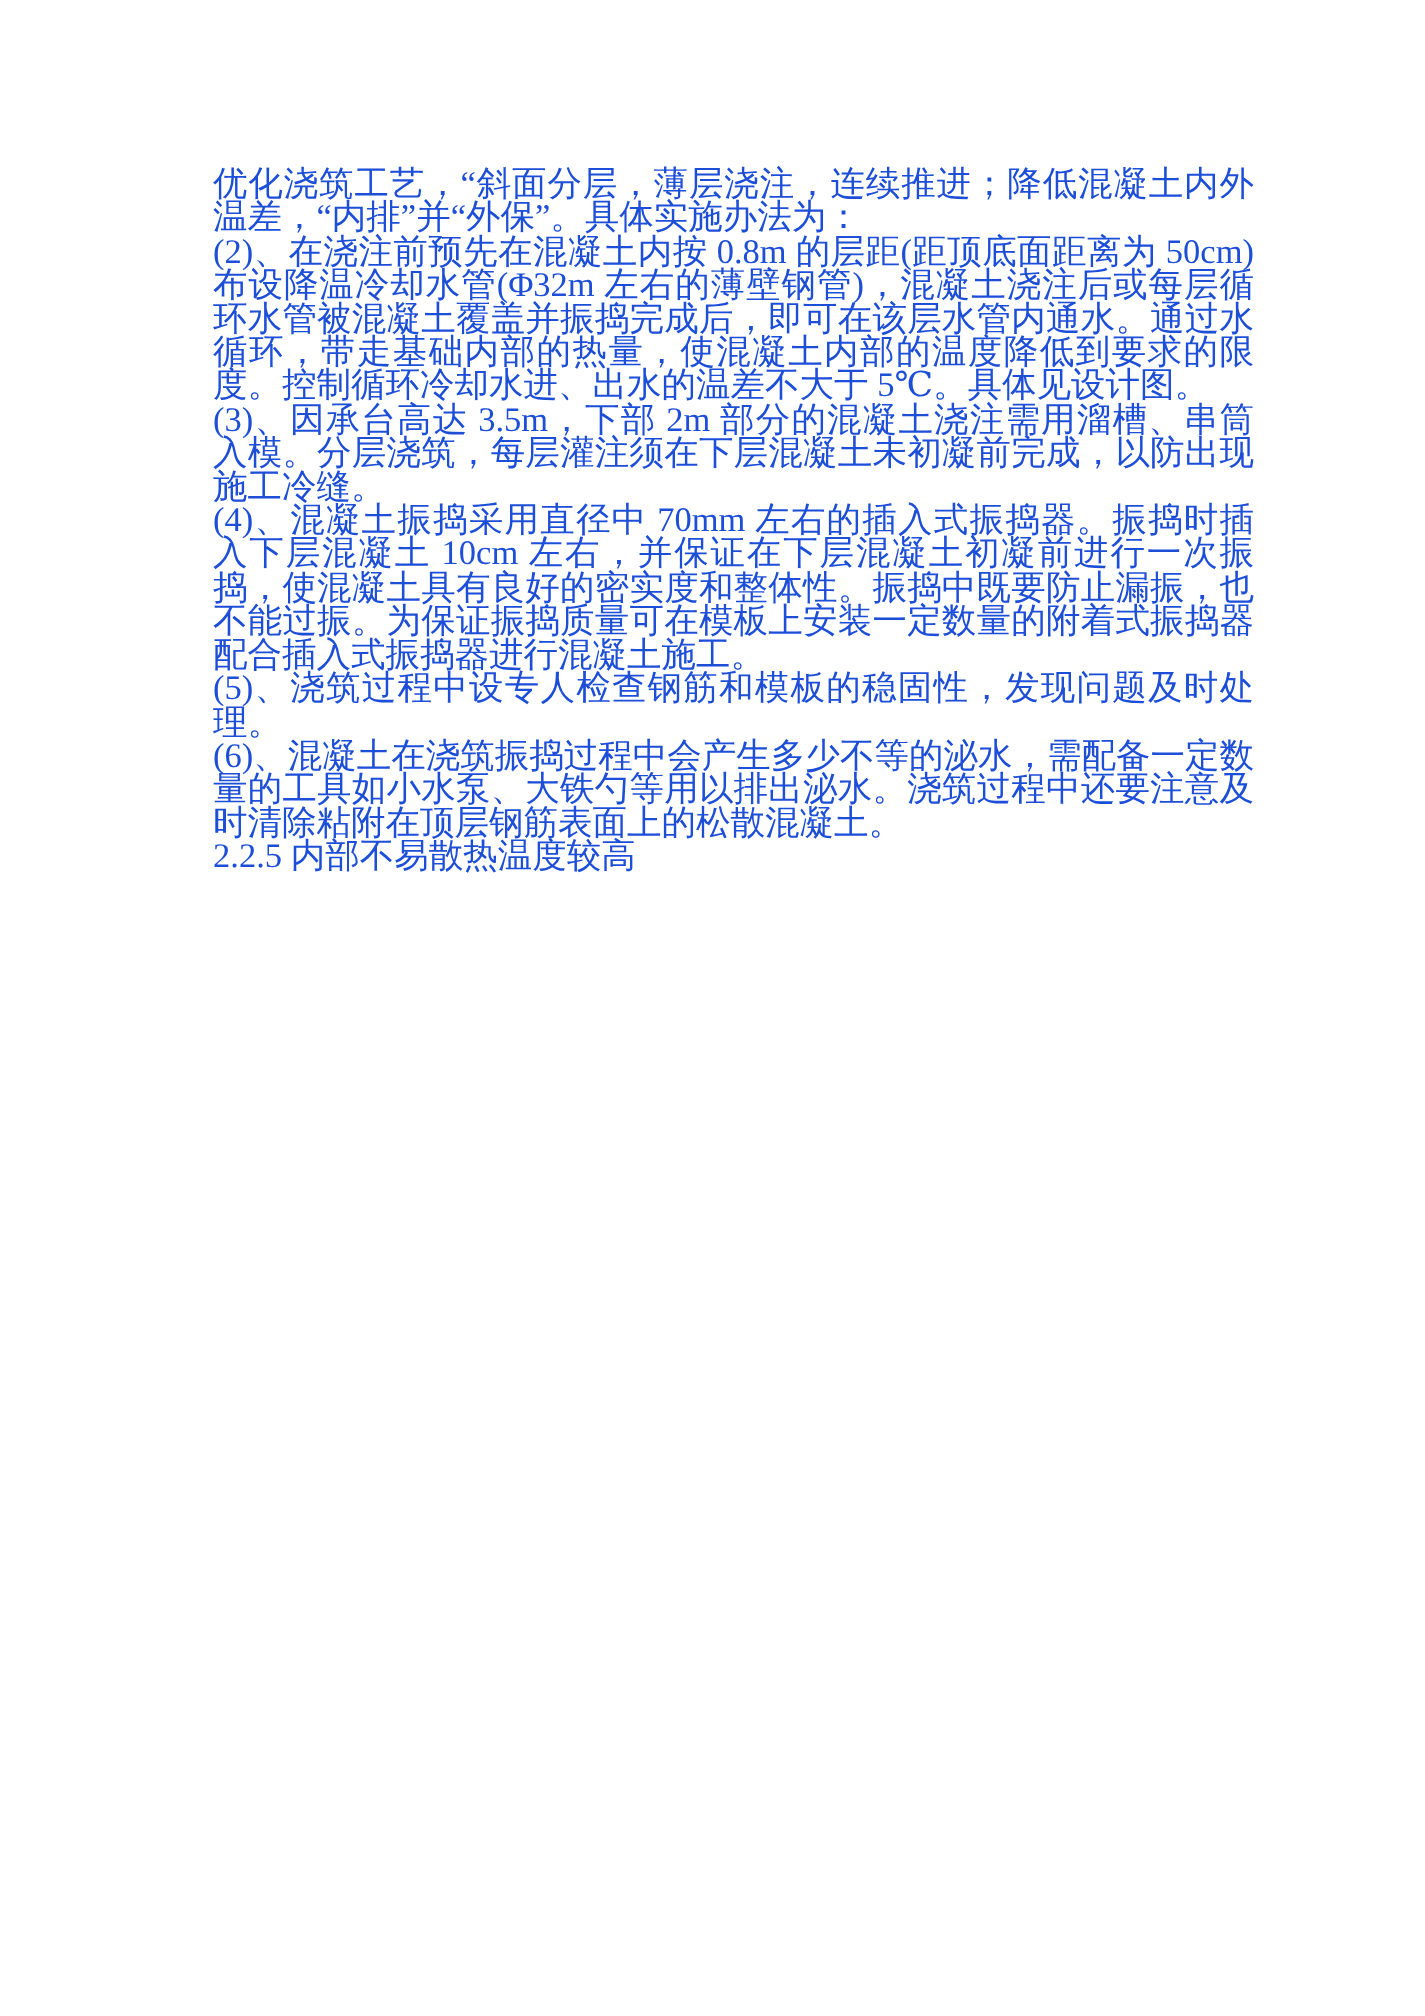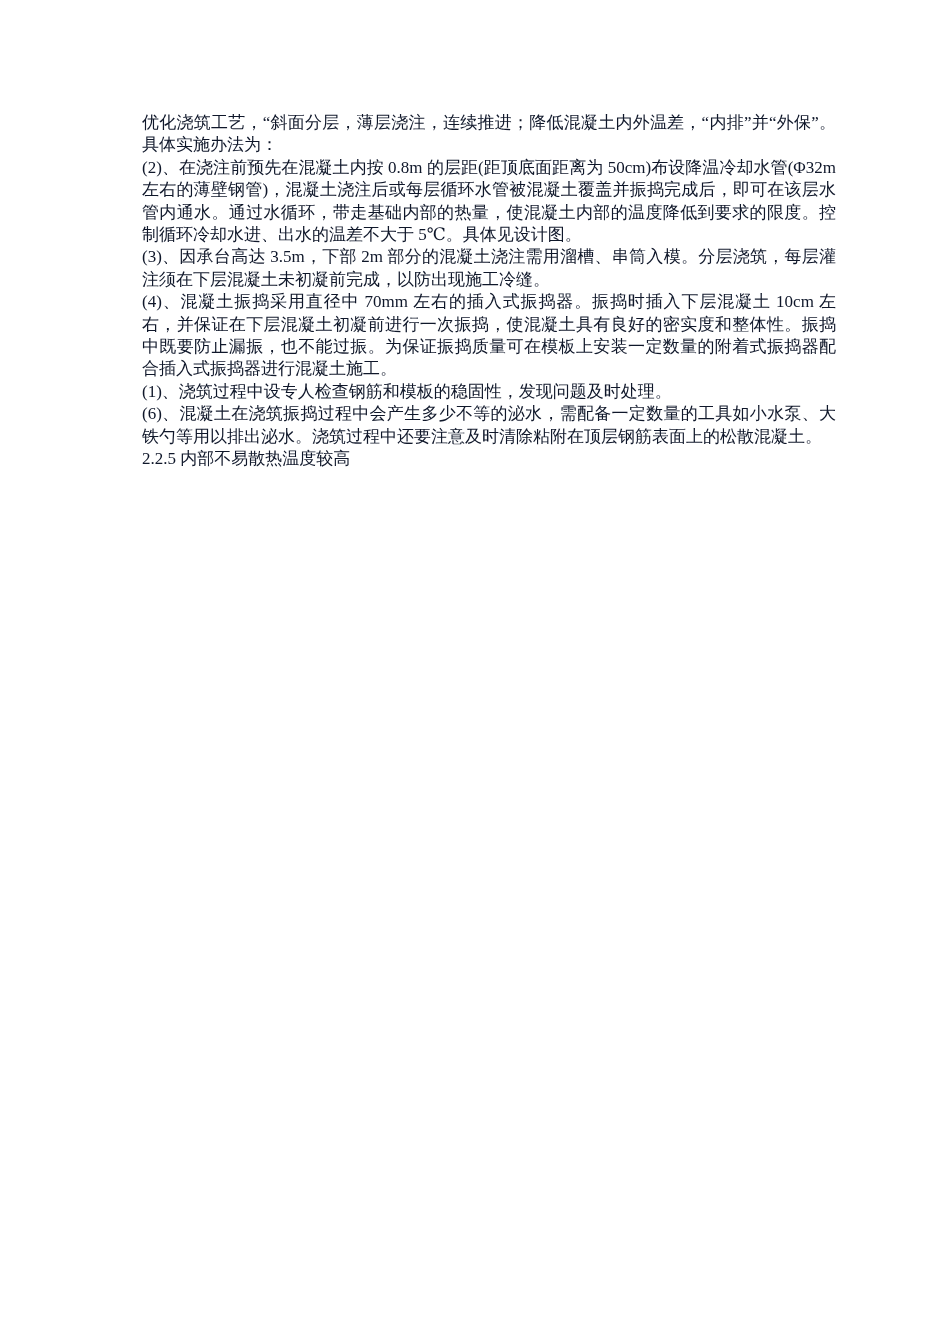--- a/index.html
+++ b/index.html
@@ -17,37 +17,37 @@
     overflow: hidden;
     font-family: "Liberation Serif", "DejaVu Serif", serif;
     color: #000000;
   }
   .doc-body {
     width: 100%;
   }
   .para {
     margin: 0;
     padding: 0;
-    font-size: 17px;
+    font-size: 23px;
     line-height: 22.4px;
     text-align: justify;
     text-justify: inter-ideograph;
     word-break: break-all;
-    color: #0f172a;
+    color: #1d4ed8;
   }
   .heading {
     font-weight: normal; 
   }
 </style>
 </head>
 <body>
 
 <div class="page">
   <div class="doc-body">
     <p class="para">优化浇筑工艺，“斜面分层，薄层浇注，连续推进；降低混凝土内外温差，“内排”并“外保”。具体实施办法为：</p>
     <p class="para">(2)、在浇注前预先在混凝土内按 0.8m 的层距(距顶底面距离为 50cm)布设降温冷却水管(Φ32m 左右的薄壁钢管)，混凝土浇注后或每层循环水管被混凝土覆盖并振捣完成后，即可在该层水管内通水。通过水循环，带走基础内部的热量，使混凝土内部的温度降低到要求的限度。控制循环冷却水进、出水的温差不大于 5℃。具体见设计图。</p>
     <p class="para">(3)、因承台高达 3.5m，下部 2m 部分的混凝土浇注需用溜槽、串筒入模。分层浇筑，每层灌注须在下层混凝土未初凝前完成，以防出现施工冷缝。</p>
     <p class="para">(4)、混凝土振捣采用直径中 70mm 左右的插入式振捣器。振捣时插入下层混凝土 10cm 左右，并保证在下层混凝土初凝前进行一次振捣，使混凝土具有良好的密实度和整体性。振捣中既要防止漏振，也不能过振。为保证振捣质量可在模板上安装一定数量的附着式振捣器配合插入式振捣器进行混凝土施工。</p>
-    <p class="para">(1)、浇筑过程中设专人检查钢筋和模板的稳固性，发现问题及时处理。</p>
+    <p class="para">(5)、浇筑过程中设专人检查钢筋和模板的稳固性，发现问题及时处理。</p>
     <p class="para">(6)、混凝土在浇筑振捣过程中会产生多少不等的泌水，需配备一定数量的工具如小水泵、大铁勺等用以排出泌水。浇筑过程中还要注意及时清除粘附在顶层钢筋表面上的松散混凝土。</p>
     <p class="para heading">2.2.5 内部不易散热温度较高</p>
   </div>
 </div>
 
 </body></html>

